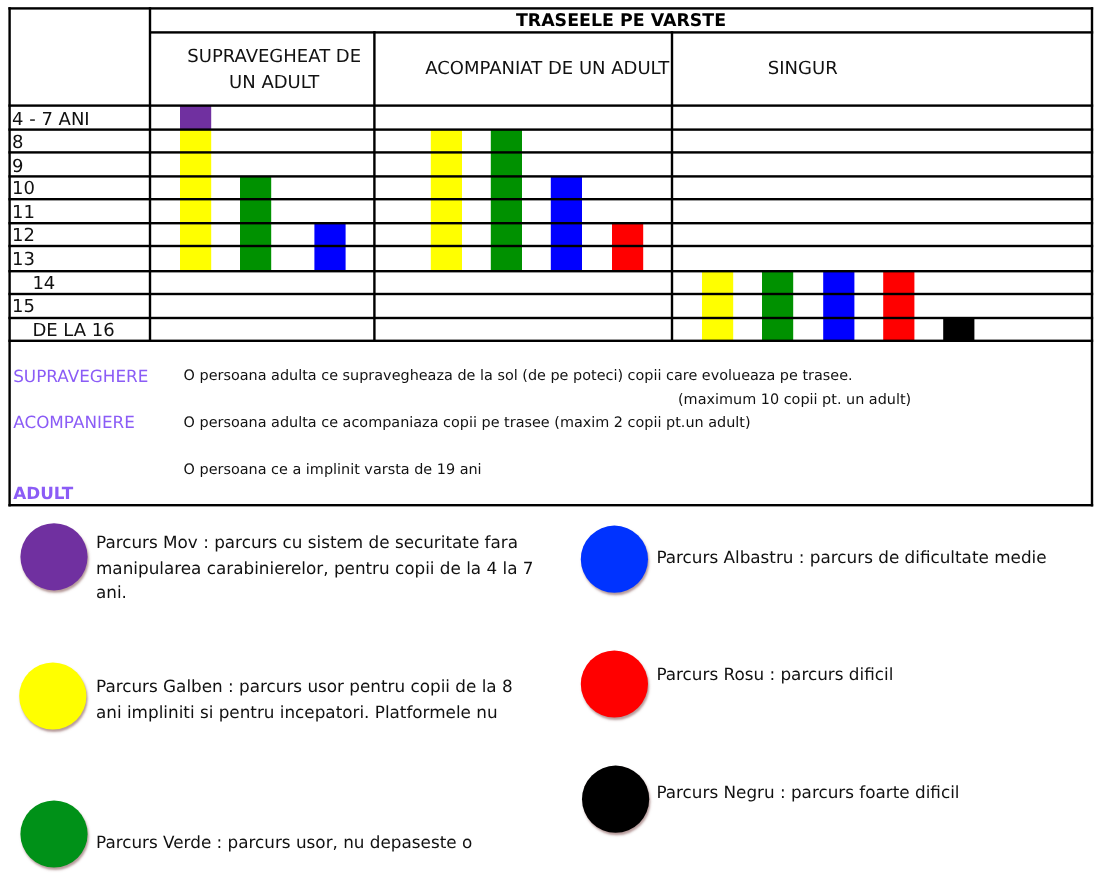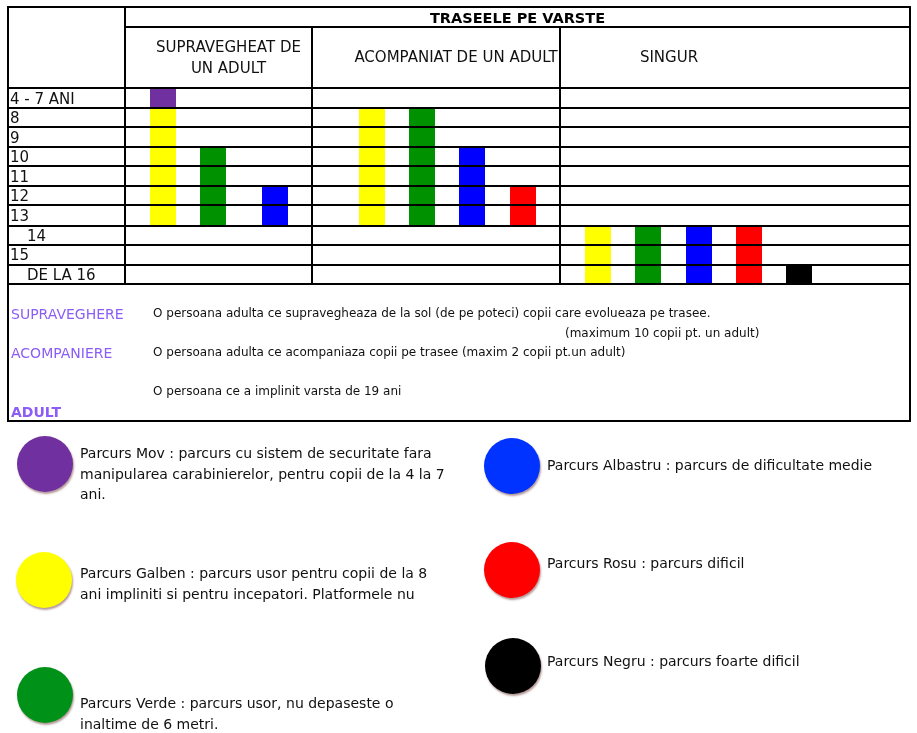--- a/index.html
+++ b/index.html
@@ -118,21 +118,20 @@
 
   <div class="legend-dot" style="left:16px; top:552px; background:#FFFF00;"></div>
   <div class="legend-text" style="left:80px; top:563px;">
     <div>Parcurs Galben : parcurs usor pentru copii de la 8</div>
     <div>ani impliniti si pentru incepatori. Platformele nu</div>
   </div>
 
   <div class="legend-dot" style="left:17px; top:667px; background:#009118;"></div>
   <div class="legend-text" style="left:80px; top:681px;margin-top:12px;">
     <div>Parcurs Verde : parcurs usor, nu depaseste o</div>
-    <div>inaltime de 6 metri.</div>
   </div>
 
   <div class="legend-dot" style="left:484px; top:438px; background:#0033FF;"></div>
   <div class="legend-text" style="left:547px; top:455px;">
     <div>Parcurs Albastru : parcurs de dificultate medie</div>
   </div>
 
   <div class="legend-dot" style="left:484px; top:542px; background:#FF0000;"></div>
   <div class="legend-text" style="left:547px; top:553px;">
     <div>Parcurs Rosu : parcurs dificil</div>

